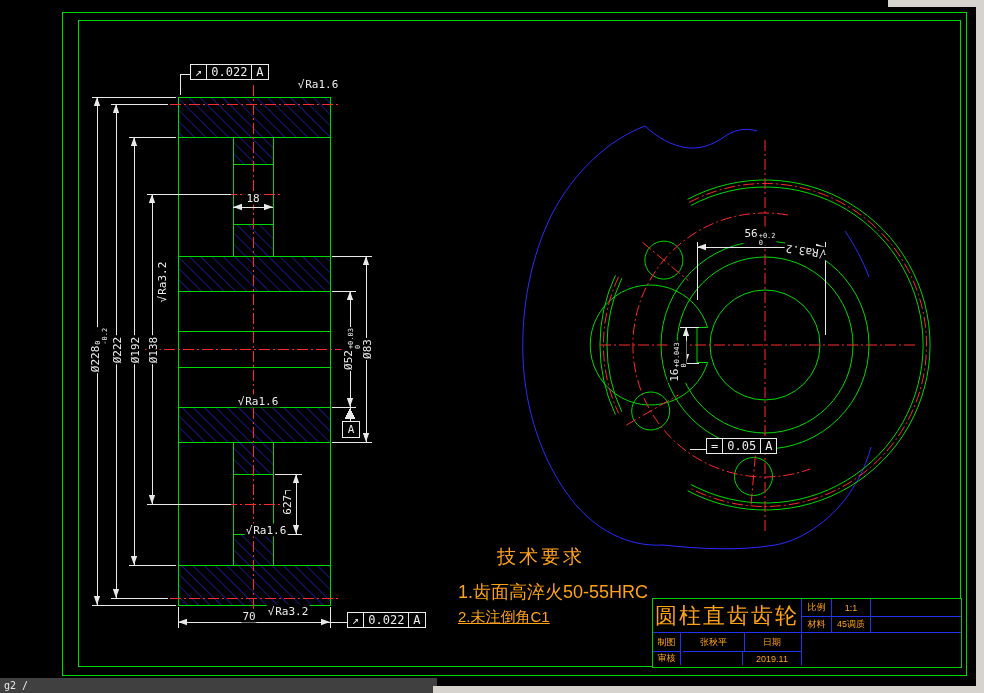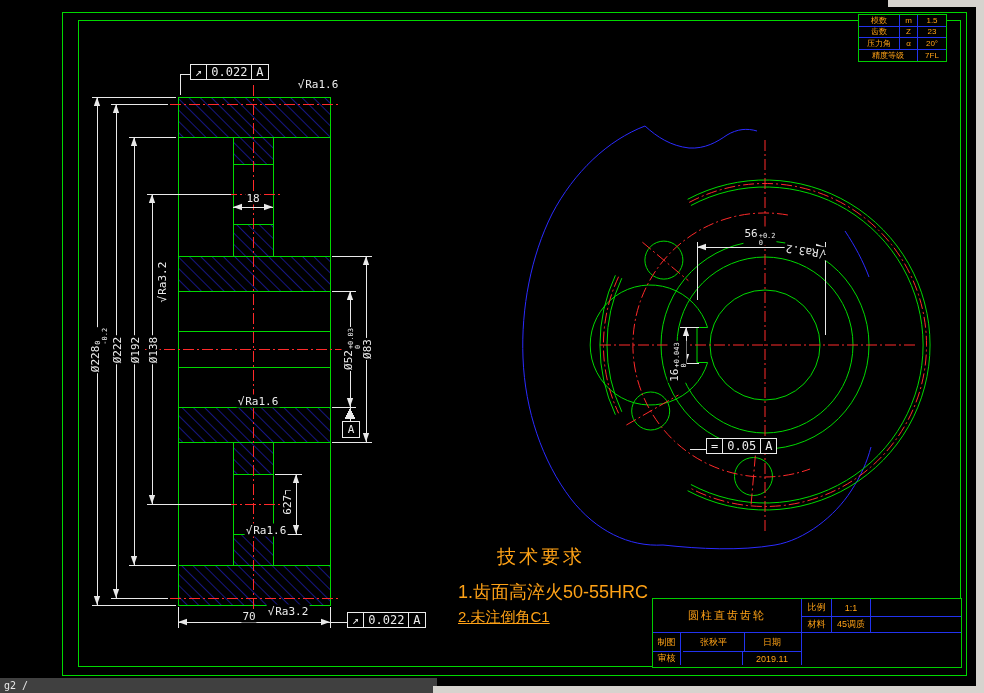--- a/index.html
+++ b/index.html
@@ -241,40 +241,27 @@
 </div>
 <div class="lbl rflip" style="left:806px;top:251px;">
   <i class="sfi">√</i><span>Ra3.2</span>
 </div>
 <div class="fcf" style="left:706px;top:438px;">
   <span>=</span>
   <span>0.05</span>
   <span>A</span>
 </div>
 
-<div class="ptable">
-  <div>模数</div>
-  <div>m</div>
-  <div class="lastc">1.5</div>
-  <div>齿数</div>
-  <div>Z</div>
-  <div class="lastc">23</div>
-  <div>压力角</div>
-  <div>α</div>
-  <div class="lastc">20°</div>
-  <div class="span2 lastr">精度等级</div>
-  <div class="lastc lastr">7FL</div>
-</div>
 
 <div class="cn" style="left:497px;top:544px;font-size:19px;letter-spacing:3px;">技术要求</div>
 <div class="cn" style="left:458px;top:580px;font-size:18px;">1.齿面高淬火50-55HRC</div>
 <div class="cn" style="left:458px;top:608px;font-size:15px;text-decoration:underline;">2.未注倒角C1</div>
 
 <div class="tblock">
-  <div class="cell" style="left:0;top:0;width:149px;height:34px;font-size:11px;letter-spacing:2px;">圆柱直齿齿轮</div>
+  <div class="cell" style="left:0;top:0;width:149px;height:34px;font-size:22px;letter-spacing:2px;">圆柱直齿齿轮</div>
   <div class="cell" style="left:149px;top:0;width:30px;height:18px;">比例</div>
   <div class="cell" style="left:179px;top:0;width:39px;height:18px;">1:1</div>
   <div class="cell" style="left:218px;top:0;width:90px;height:18px;border-right:none;"></div>
   <div class="cell" style="left:149px;top:18px;width:30px;height:16px;">材料</div>
   <div class="cell" style="left:179px;top:18px;width:39px;height:16px;">45调质</div>
   <div class="cell" style="left:218px;top:18px;width:90px;height:16px;border-right:none;"></div>
   <div class="cell" style="left:0;top:34px;width:28px;height:19px;">制图</div>
   <div class="cell" style="left:30px;top:34px;width:62px;height:19px;text-align:center;">张秋平</div>
   <div class="cell" style="left:90px;top:34px;width:59px;height:19px;">日期</div>
   <div class="cell" style="left:149px;top:34px;width:159px;height:32px;border-right:none;border-bottom:none;"></div>

